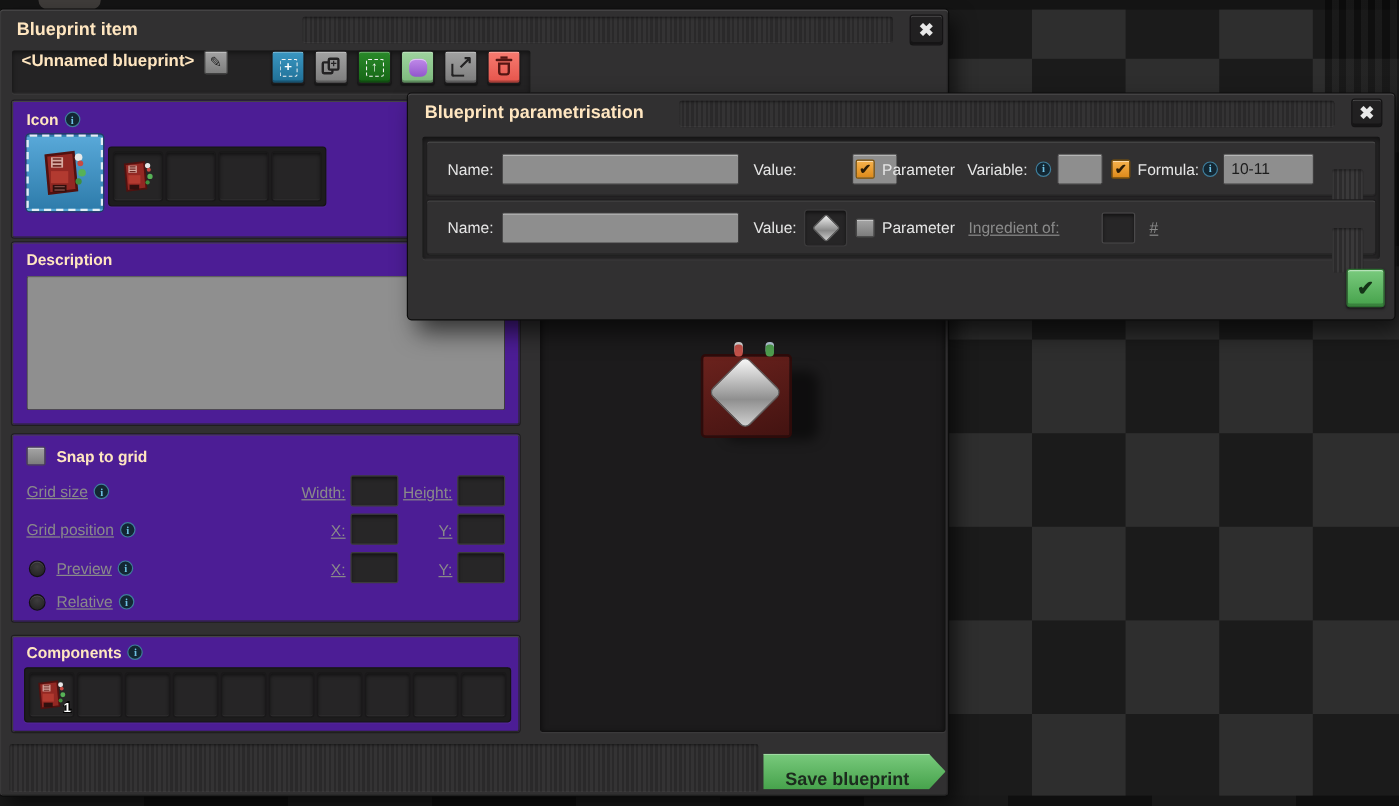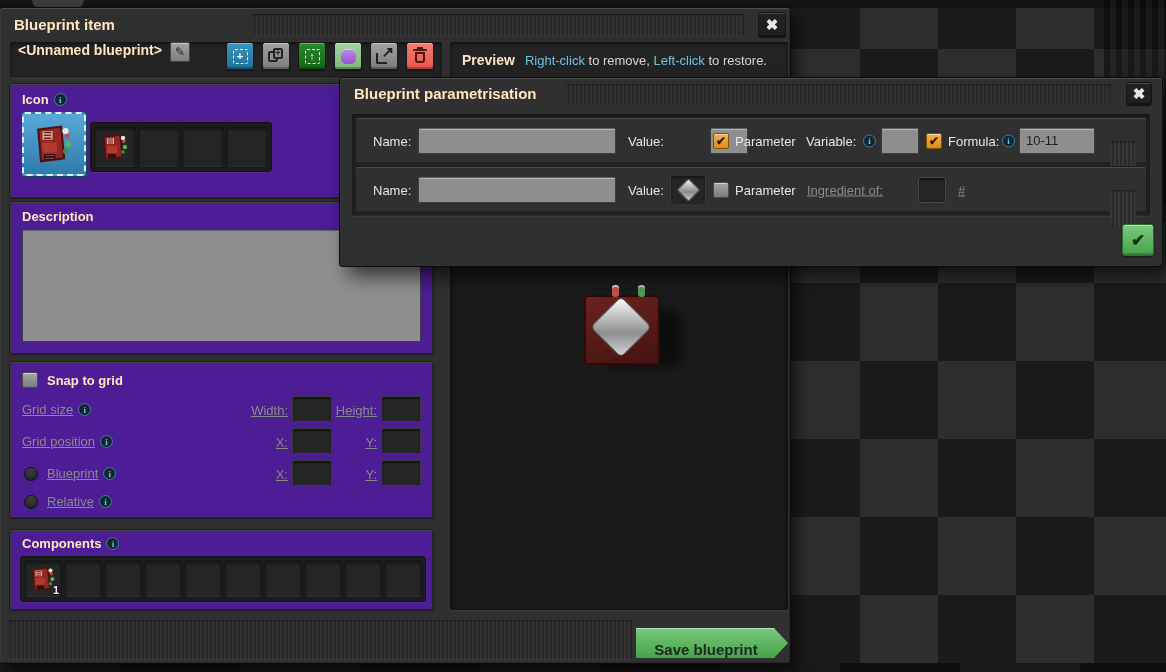--- a/index.html
+++ b/index.html
@@ -150,24 +150,20 @@
     </span>
     <span class="tbtn" style="background:linear-gradient(180deg,#f77b70,#e6554c);">
       <span style="position:relative;width:14px;height:16px;">
         <span style="position:absolute;left:2px;top:4px;width:10px;height:11px;border:2px solid #551613;border-radius:0 0 3px 3px;"></span>
         <span style="position:absolute;left:0;top:1px;width:14px;height:2px;background:#551613;border-radius:1px;"></span>
         <span style="position:absolute;left:4px;top:-1px;width:6px;height:2px;background:#551613;"></span>
       </span>
     </span>
   </div>
 
-  <div class="abs inset" style="left:450px;top:34px;width:338px;height:36px;display:flex;align-items:center;padding:0 12px;gap:10px;">
-    <span class="ttl" style="font-size:14px;">Preview</span>
-    <span style="font-size:13px;color:#d6d6d6;"><span style="color:#6fc1e4;">Right-click</span><span> to remove, </span><span style="color:#6fc1e4;">Left-click</span><span> to restore.</span></span>
-  </div>
 
   <div class="abs section" style="left:10px;top:76px;width:423px;height:114px;">
     <div class="abs" style="left:12px;top:8px;display:flex;align-items:center;gap:5px;">
       <span class="hlbl">Icon</span>
       <span class="info">i</span>
     </div>
     <div class="abs" style="left:12px;top:28px;width:64px;height:64px;background:linear-gradient(180deg,#58a8d8,#2e7cab);border:2px dashed #e3eef5;border-radius:3px;box-shadow:0 0 0 1px #17465e;display:flex;align-items:center;justify-content:center;cursor:pointer;">
       <svg class="machine" width="46" height="46" viewBox="0 0 32 32">
         <path d="M5 6 L21 4 L23 26 L7 28 Z" fill="#932823" stroke="#51110f" stroke-width="1.5"></path>
         <rect x="8" y="7" width="7" height="6" fill="#d8a9a0"></rect>
@@ -222,21 +218,21 @@
     <div class="abs" style="left:12px;top:72px;display:flex;align-items:center;gap:5px;">
       <span class="glbl">Grid position</span>
       <span class="info">i</span>
     </div>
     <span class="abs glbl" style="left:258px;top:73px;width:20px;text-align:right;">X:</span>
     <input class="abs dtxt" disabled="" style="left: 282px; top: 66px;">
     <span class="abs glbl" style="left:347px;top:73px;width:20px;text-align:right;">Y:</span>
     <input class="abs dtxt" disabled="" style="left: 371px; top: 66px;">
     <div class="abs" style="left:14px;top:104px;display:flex;align-items:center;gap:9px;">
       <span class="radio"></span>
-      <span class="glbl">Blueprint</span>
+      <span class="glbl">Preview</span>
       <span class="info" style="margin-left:-4px;">i</span>
     </div>
     <span class="abs glbl" style="left:258px;top:105px;width:20px;text-align:right;">X:</span>
     <input class="abs dtxt" disabled="" style="left: 282px; top: 98px;">
     <span class="abs glbl" style="left:347px;top:105px;width:20px;text-align:right;">Y:</span>
     <input class="abs dtxt" disabled="" style="left: 371px; top: 98px;">
     <div class="abs" style="left:14px;top:132px;display:flex;align-items:center;gap:9px;">
       <span class="radio"></span>
       <span class="glbl">Relative</span>
       <span class="info" style="margin-left:-4px;">i</span>

